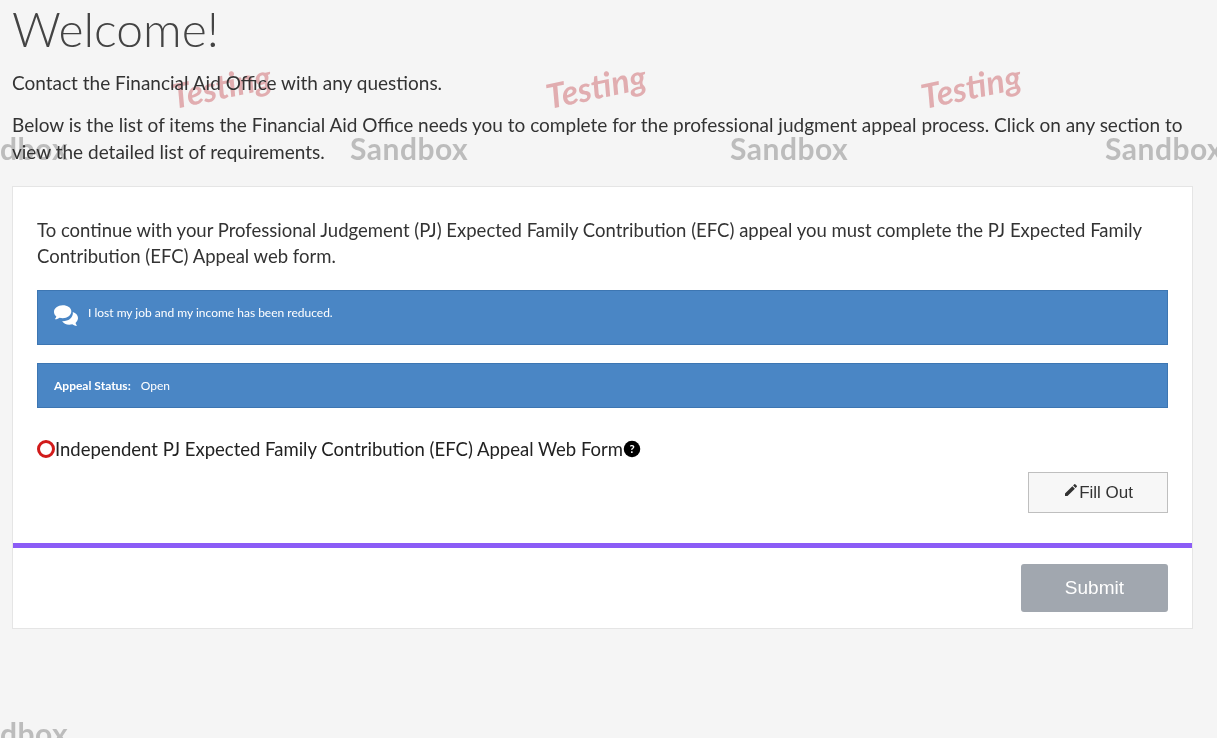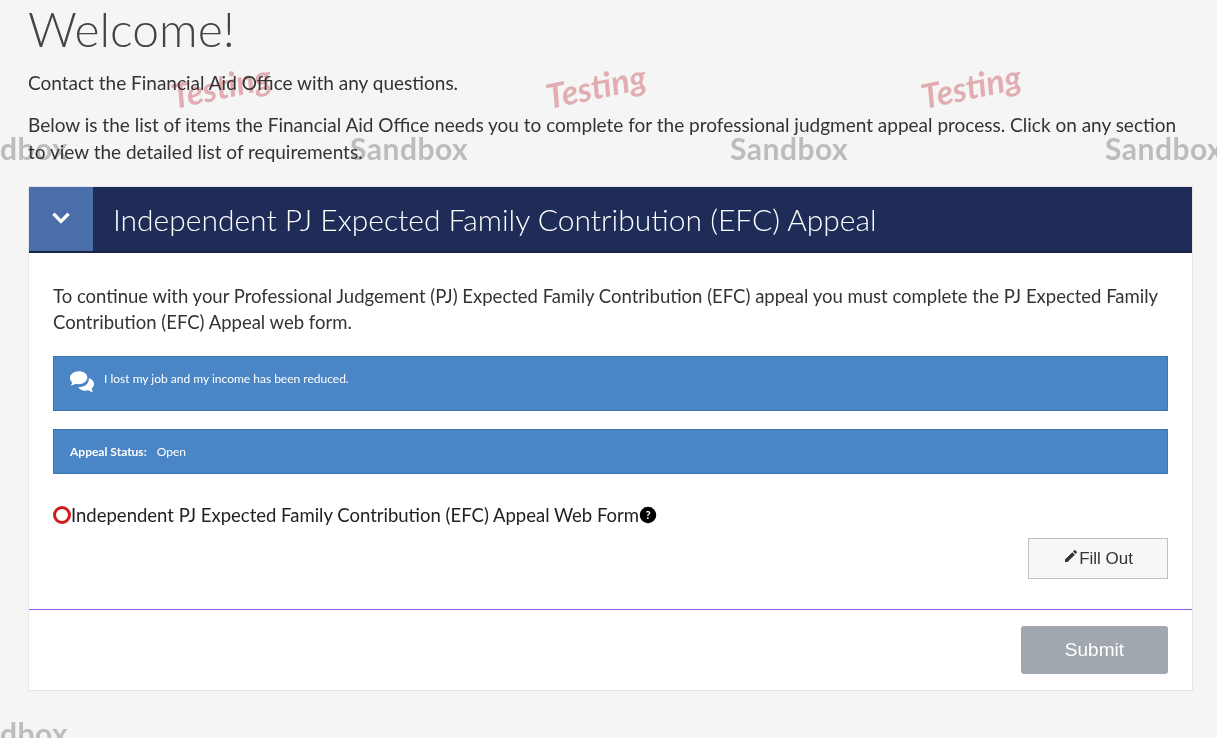--- a/index.html
+++ b/index.html
@@ -32,21 +32,21 @@
   }
   .wm-sand {
     color: rgba(120,120,120,0.45);
     font-size: 30px;
     letter-spacing: .5px;
   }
 
   .page {
     position: relative;
     z-index: 1;
-    padding: 0 24px 24px 28px;
+    padding: 0 24px 24px 12px;
   }
 
   h1.page-title {
     font-weight: 300;
     font-size: 48px;
     margin: 0 0 12px 0;
     color: #444;
   }
   .intro {
     font-size: 19px;
@@ -151,21 +151,21 @@
     position: absolute;
     left: -12px; right: -12px;
     top: 6px; height: 22px;
     background: rgba(255,245,0,0.9);
     z-index: -1;
   }
   .fill-out-btn .pos { position: relative; z-index: 1; display:inline-flex; align-items:center; }
   .fill-out-btn svg { width:16px; height:16px; fill:#333; }
 
   .panel-footer {
-    border-top: 1px solid #8b5cf6;
+    border-top: 5px solid #8b5cf6;
     padding: 16px 24px;
     display: flex;
     justify-content: flex-end;
     background: #fff;
   }
   .submit-btn {
     background: #9da3ab;
     color: #fff;
     border: none;
     border-radius: 3px;
@@ -188,30 +188,20 @@
   <span class="wm wm-sand" style="left:1105px; top:130px;">Sandbox</span>
   <span class="wm wm-sand" style="left:-50px; top:715px;">Sandbox</span>
 </div>
 
 <div class="page">
   <h1 class="page-title">Welcome!</h1>
   <p class="intro">Contact the Financial Aid Office with any questions.</p>
   <p class="intro">Below is the list of items the Financial Aid Office needs you to complete for the professional judgment appeal process. Click on any section to view the detailed list of requirements.</p>
 
   <div class="panel">
-    <div class="panel-header">
-      <div class="chevron-box">
-        <span>
-          <svg viewBox="0 0 24 24">
-              <polyline points="5 9 12 16 19 9"></polyline>
-            </svg>
-        </span>
-      </div>
-      <div class="panel-title">Independent PJ Expected Family Contribution (EFC) Appeal</div>
-    </div>
 
     <div class="panel-body">
       <p class="instr">To continue with your Professional Judgement (PJ) Expected Family Contribution (EFC) appeal you must complete the PJ Expected Family Contribution (EFC) Appeal web form.</p>
 
       <div class="blue-bar">
         <span>
           <svg viewBox="0 0 36 32">
             <path d="M13 0C5.8 0 0 4.5 0 10c0 2.6 1.3 5 3.5 6.8-.6 1.9-2.1 3.5-2.1 3.5-.3.3-.1.7.3.7 3 0 5.3-1.4 6.6-2.4 1.5.4 3 .6 4.7.6 7.2 0 13-4.5 13-10S20.2 0 13 0z"></path>
             <path d="M36 19c0-4.1-3.2-7.6-7.9-9 .1.6.2 1.3.2 2 0 6.6-6.7 12-15 12-.4 0-.8 0-1.2-.1 1.9 3 6 5.1 10.7 5.1 1.7 0 3.2-.2 4.7-.6 1.3 1 3.6 2.4 6.6 2.4.4 0 .6-.4.3-.7 0 0-1.5-1.6-2.1-3.5C34.7 24 36 21.6 36 19z"></path>
           </svg>

